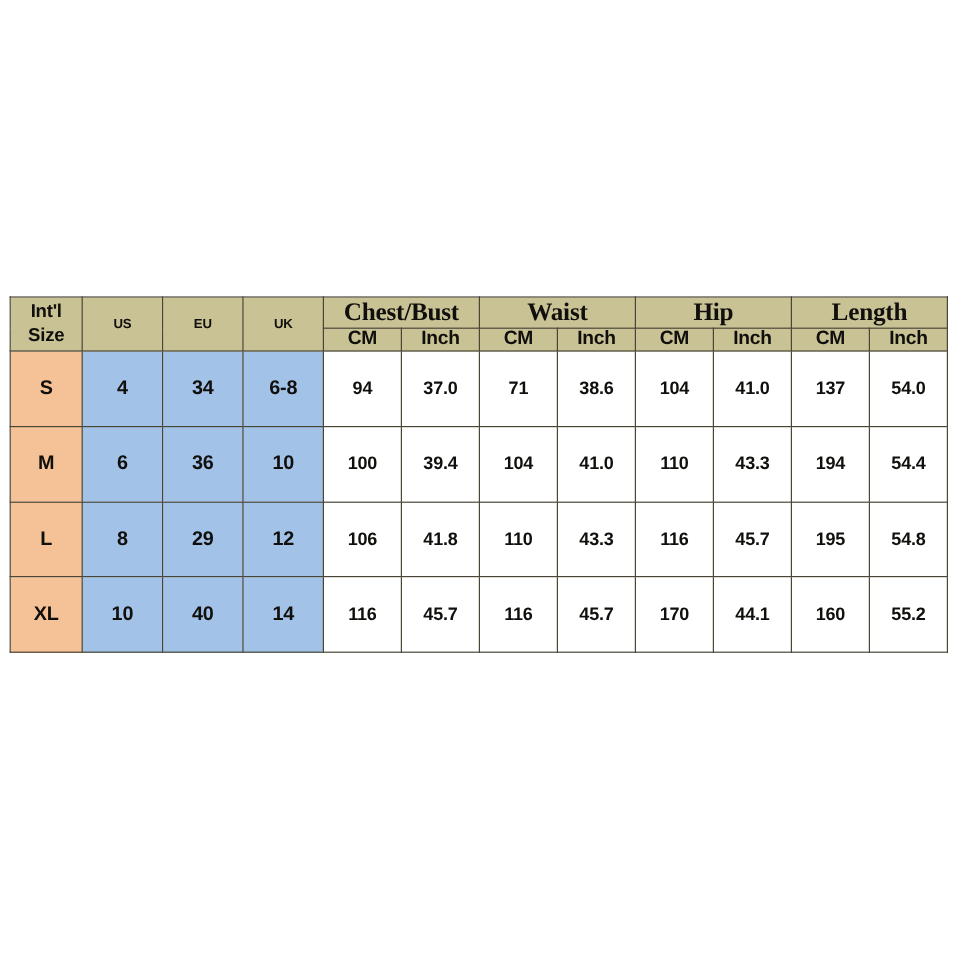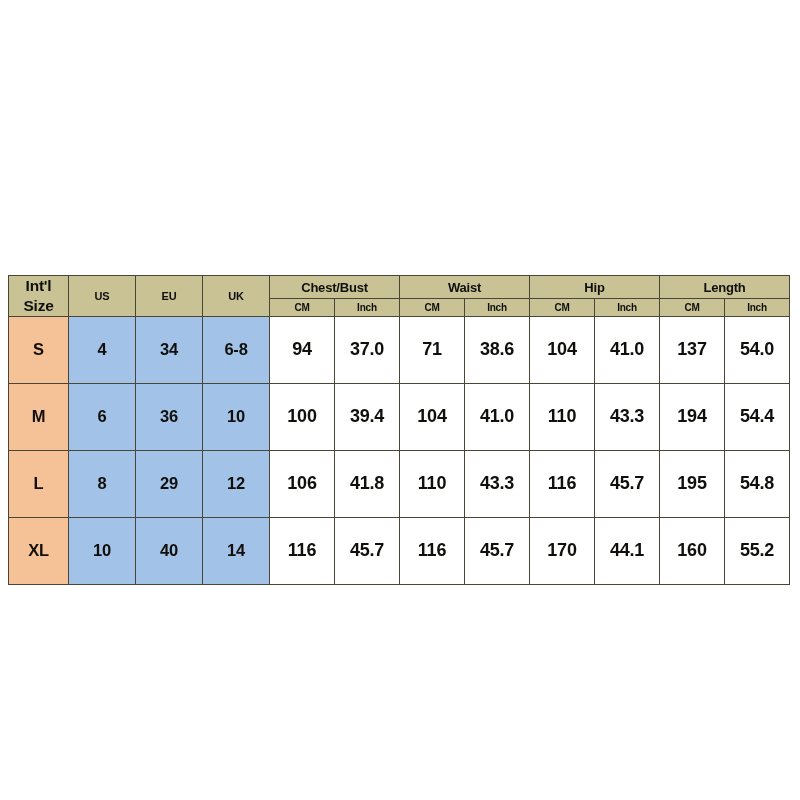--- a/index.html
+++ b/index.html
@@ -22,21 +22,20 @@
     width: 784px;
     height: 297px;
   }
 
   table.size-chart {
     width: 708px;
     height: 297px;
     border-collapse: collapse;
     table-layout: fixed;
     font-family: "Liberation Sans", sans-serif;
-    margin-top: 28px;
   }
 
   table.size-chart th,
   table.size-chart td {
     border: 1.5px solid #4a4637;
     text-align: center;
     vertical-align: middle;
     padding: 0;
     font-weight: bold;
     color: #100f0c;
@@ -48,39 +47,40 @@
     background: #c8c295;
     font-size: 11px;
   }
   .hd-size {
     background: #c8c295;
     font-size: 15.5px;
     line-height: 1.28;
   }
   .hd-sub {
     background: #c8c295;
-    font-size: 10px;
+    font-size: 16px;
   }
   .hd-group {
     background: #c8c295;
-    font-size: 13px;
+    font-size: 21px;
+    font-family: Liberation Serif, serif;
   }
 
   
   .c-size {
     background: #f5c196;
     font-size: 16.5px;
   }
   .c-num {
     background: #a3c2e8;
     font-size: 16.5px;
   }
   .c-meas {
     background: #ffffff;
-    font-size: 18px;
+    font-size: 15px;
   }
 
   
   col.w-size   { width: 60px; }
   col.w-region { width: 67px; }
   col.w-meas   { width: 65px; }
 </style>
 </head>
 <body>
 

